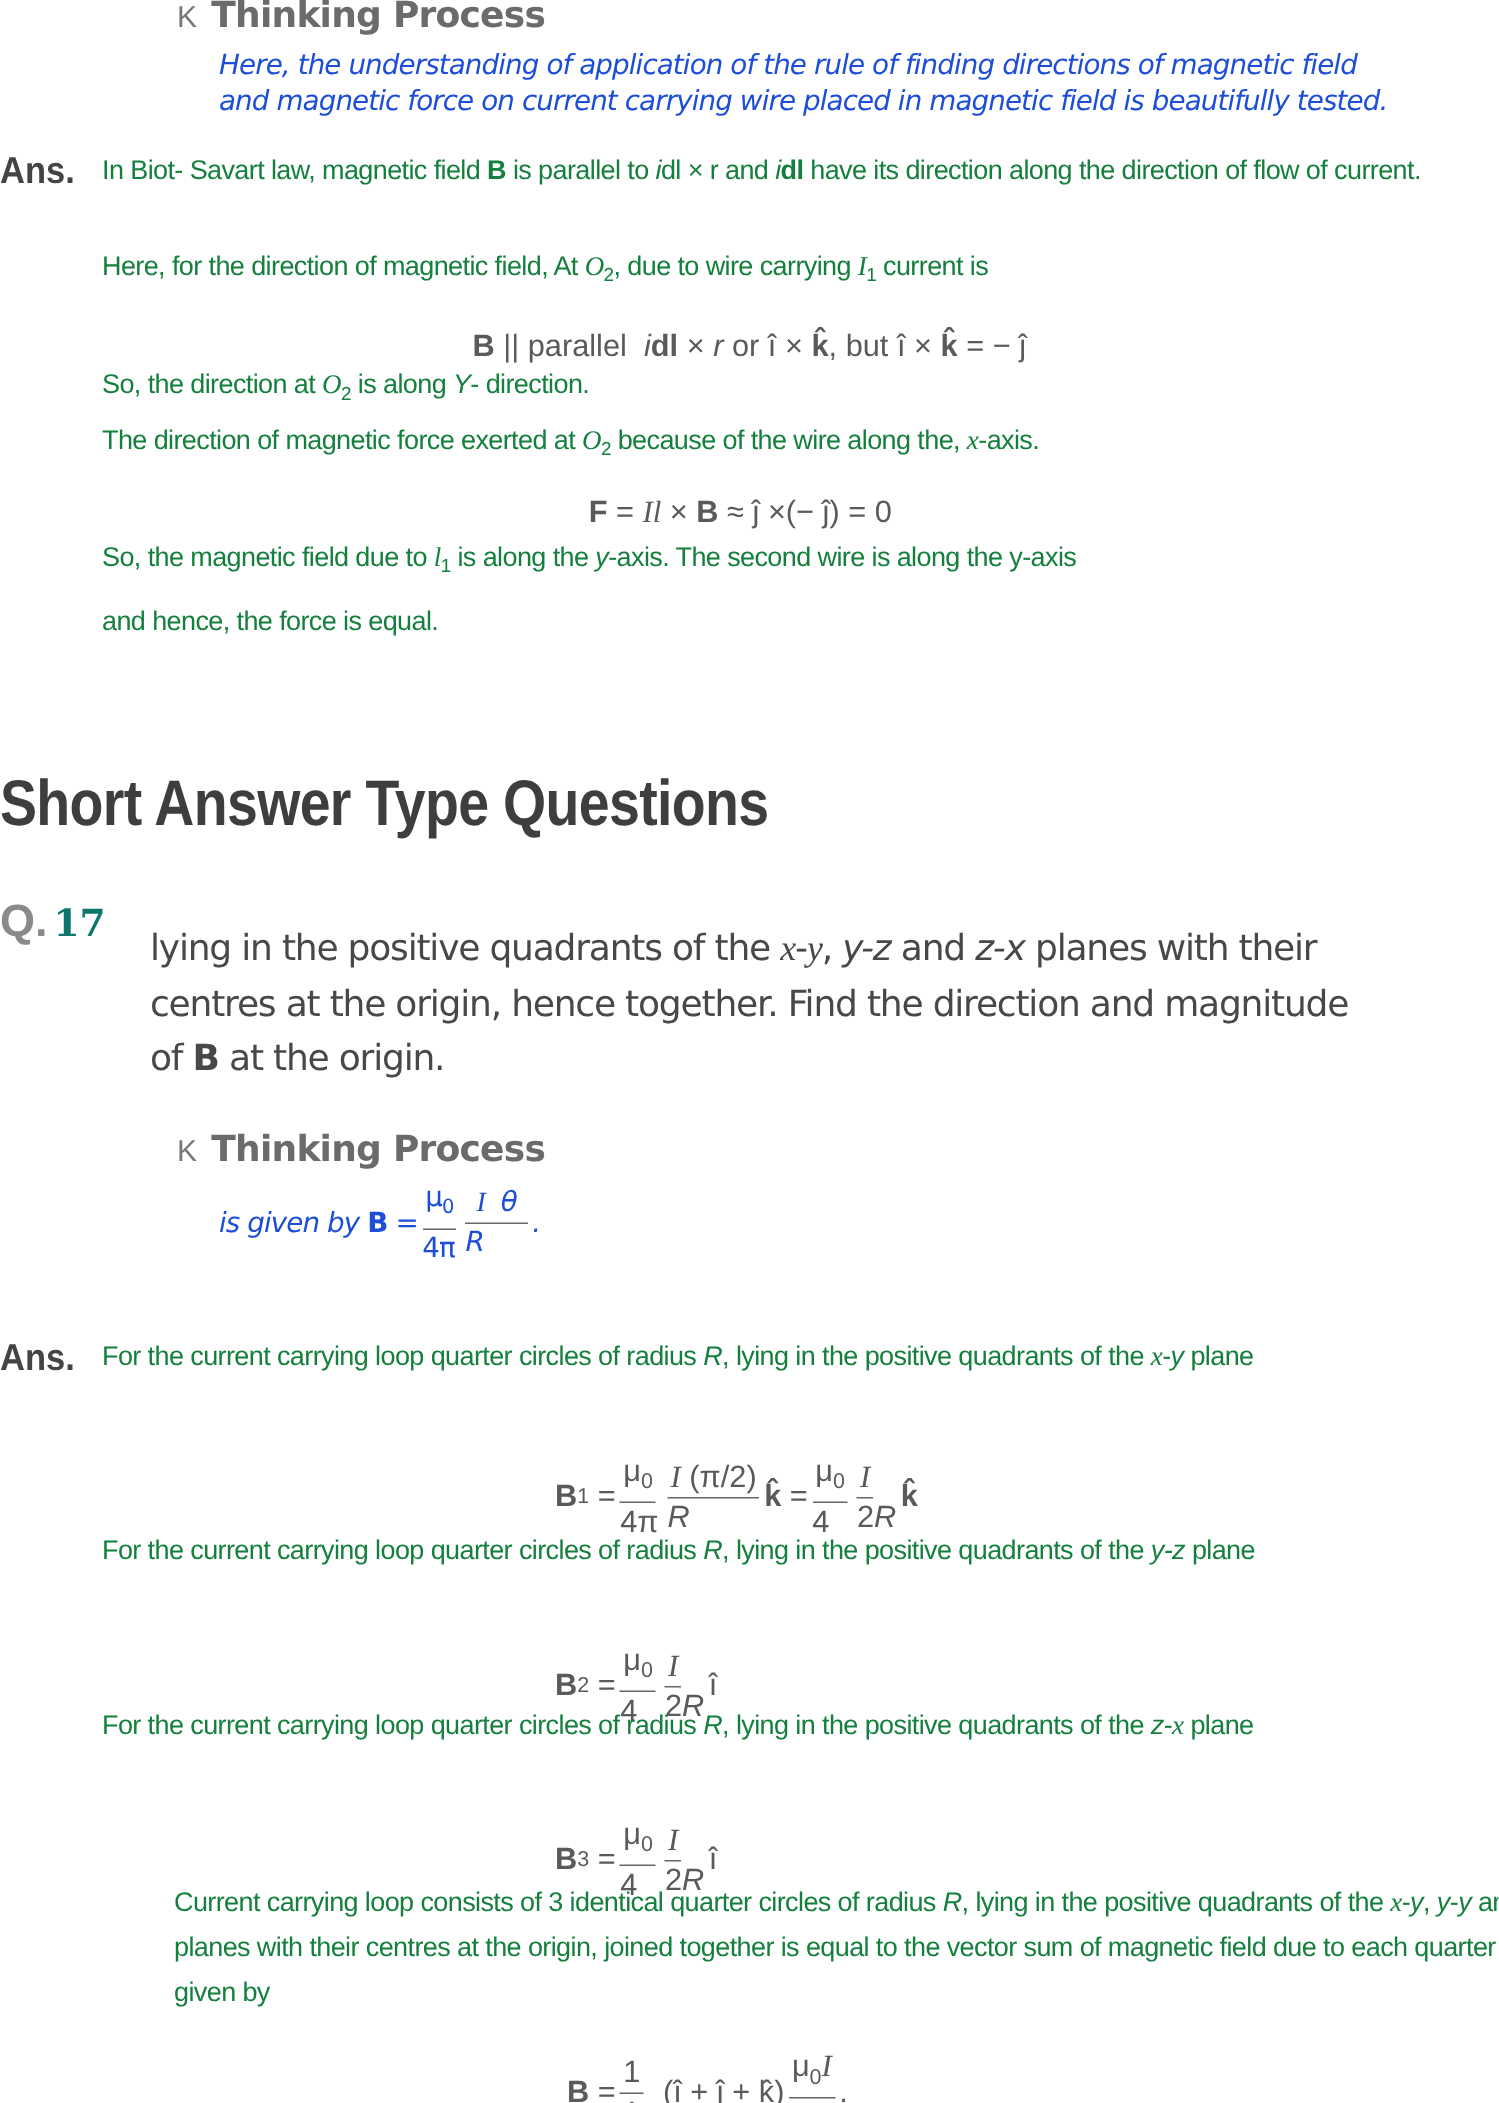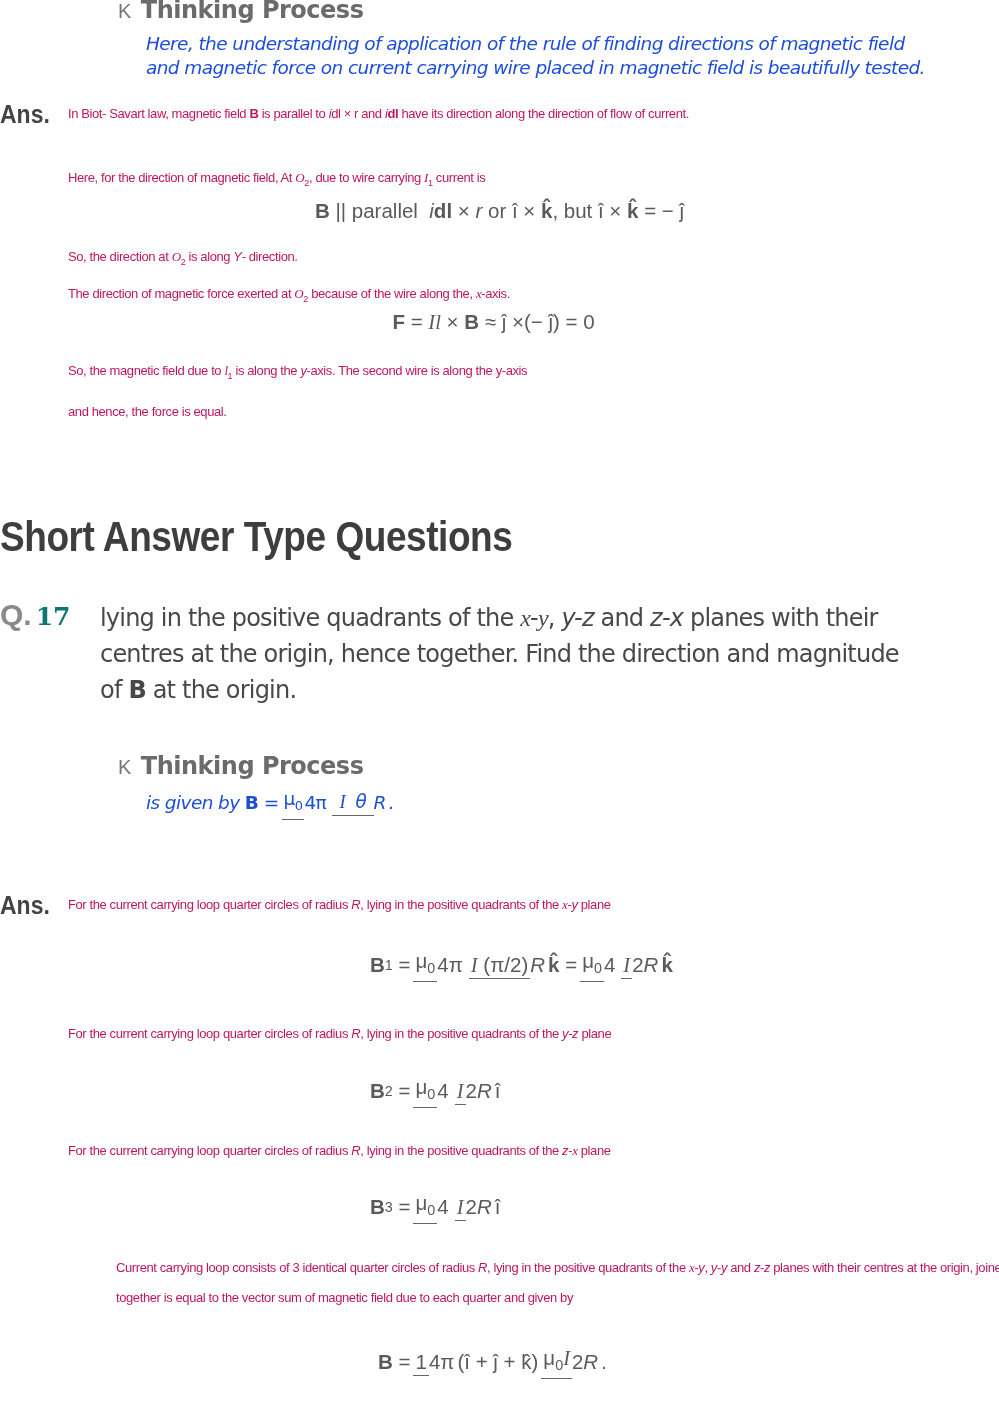--- a/index.html
+++ b/index.html
@@ -2,27 +2,27 @@
 <html><head>
 <meta charset="utf-8">
 <style>
   html, body { margin: 0; padding: 0; background: #ffffff; }
   body { width: 999px; height: 1402px; position: relative; overflow: hidden; color: #555555; }
   .abs { position: absolute; }
   .tp-head { font-family: "DejaVu Sans", sans-serif; font-weight: bold; font-size: 24px; color: #6b6b6b; letter-spacing: -0.5px; }
   .tp-k { font-family: "Liberation Sans", sans-serif; font-size: 20px; color: #777; margin-right: 10px; font-weight: normal; }
   .tp-text { font-family: "DejaVu Sans", sans-serif; font-style: italic; font-size: 18.5px; color: #1d4ed8; line-height: 24px; letter-spacing: -0.6px; }
   .ans-label { font-family: "Liberation Sans", sans-serif; font-weight: bold; font-size: 25px; color: #444; transform: scaleX(0.92); transform-origin: left; }
-  .body-text { font-family: "Liberation Sans", sans-serif; font-size: 13px; color: #be185d; line-height: 29px; letter-spacing: -0.4px; }
-  .eq { font-family: "Liberation Sans", sans-serif; font-size: 20.5px; color: #5a5a5a; text-align: center; }
+  .body-text { font-family: "Liberation Sans", sans-serif; font-size: 18px; color: #15803d; line-height: 29px; letter-spacing: -0.4px; }
+  .eq { font-family: "Liberation Sans", sans-serif; font-size: 20.5px; color: #5a5a5a; text-align: center; margin-top: 20px; }
   .section-title { font-family: "Liberation Sans", sans-serif; font-weight: bold; font-size: 43px; color: #3e3e3e; letter-spacing: -0.5px; transform: scaleX(0.86); transform-origin: left; white-space: nowrap; }
   .q-text { font-family: "DejaVu Sans", sans-serif; font-size: 24px; color: #484848; line-height: 36px; letter-spacing: -0.8px; text-align: justify; }
   .q-label { font-family: "Liberation Sans", sans-serif; font-weight: bold; font-size: 30px; color: #8a8a8a; }
   .q-num { font-family: "DejaVu Serif", serif; font-weight: bold; font-size: 25px; color: #0f766e; }
-  .frac { display: inline-flex; flex-direction: row; align-items: center; vertical-align: middle; margin: 0 3px; }
+  .frac { display: inline-flex; flex-direction: column; align-items: flex-start; vertical-align: middle; margin: 0 3px; }
   .frac .num { border-bottom: 1px solid #666; padding: 0 2px; line-height: 26px; }
   .frac .den { line-height: 26px; }
   .serif-it { font-family: "Liberation Serif", serif; font-style: italic; }
   sub { font-size: 0.7em; }
 </style>
 </head>
 <body>
 
 <div class="abs" style="left:118px; top:-4px; width:840px;">
   <div class="tp-head">
@@ -58,21 +58,21 @@
   <div>and hence, the force is equal.</div>
 </div>
 
 <div class="abs section-title" style="left:0px; top:512px;">Short Answer Type Questions</div>
 
 <div class="abs" style="left:0px; top:598px;">
   <span class="q-label">Q.</span>
   <span class="q-num">17</span>
 </div>
 <div class="abs q-text" style="left:89px; top:600px; width:910px; text-indent:0;">
-  <div style="padding-left:11px;">lying in the positive quadrants of the <span class="serif-it">x</span>-<span class="serif-it">y</span>, <i>y-z</i> and <i>z-x</i> planes with their</div>
+  <div style="padding-left:11px;margin-top:14px;">lying in the positive quadrants of the <span class="serif-it">x</span>-<span class="serif-it">y</span>, <i>y-z</i> and <i>z-x</i> planes with their</div>
   <div style="padding-left:11px;">centres at the origin, hence together. Find the direction and magnitude</div>
   <div style="padding-left:11px;">of <b>B</b> at the origin.</div>
 </div>
 
 <div class="abs" style="left:118px; top:752px; width:840px;">
   <div class="tp-head">
     <span class="tp-k">K</span><span>Thinking Process</span>
   </div>
   <div class="tp-text" style="margin-left:28px; margin-top:8px;">
     <div style="display:flex; align-items:center; margin-top:-2px;">

